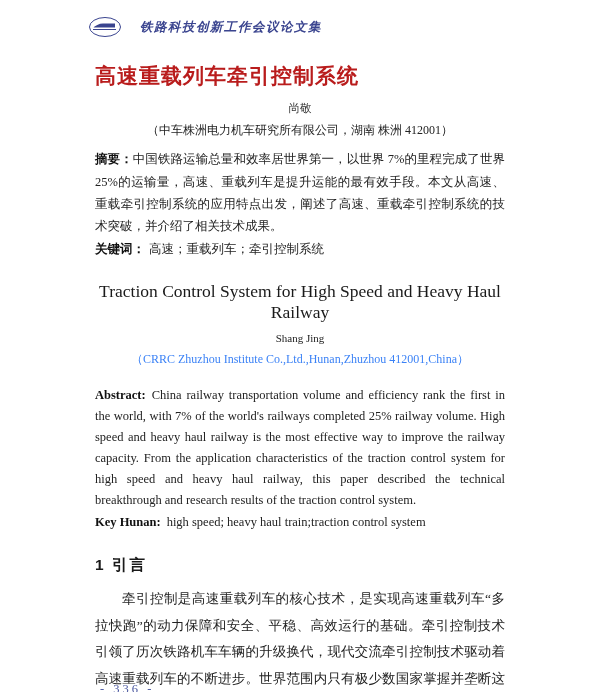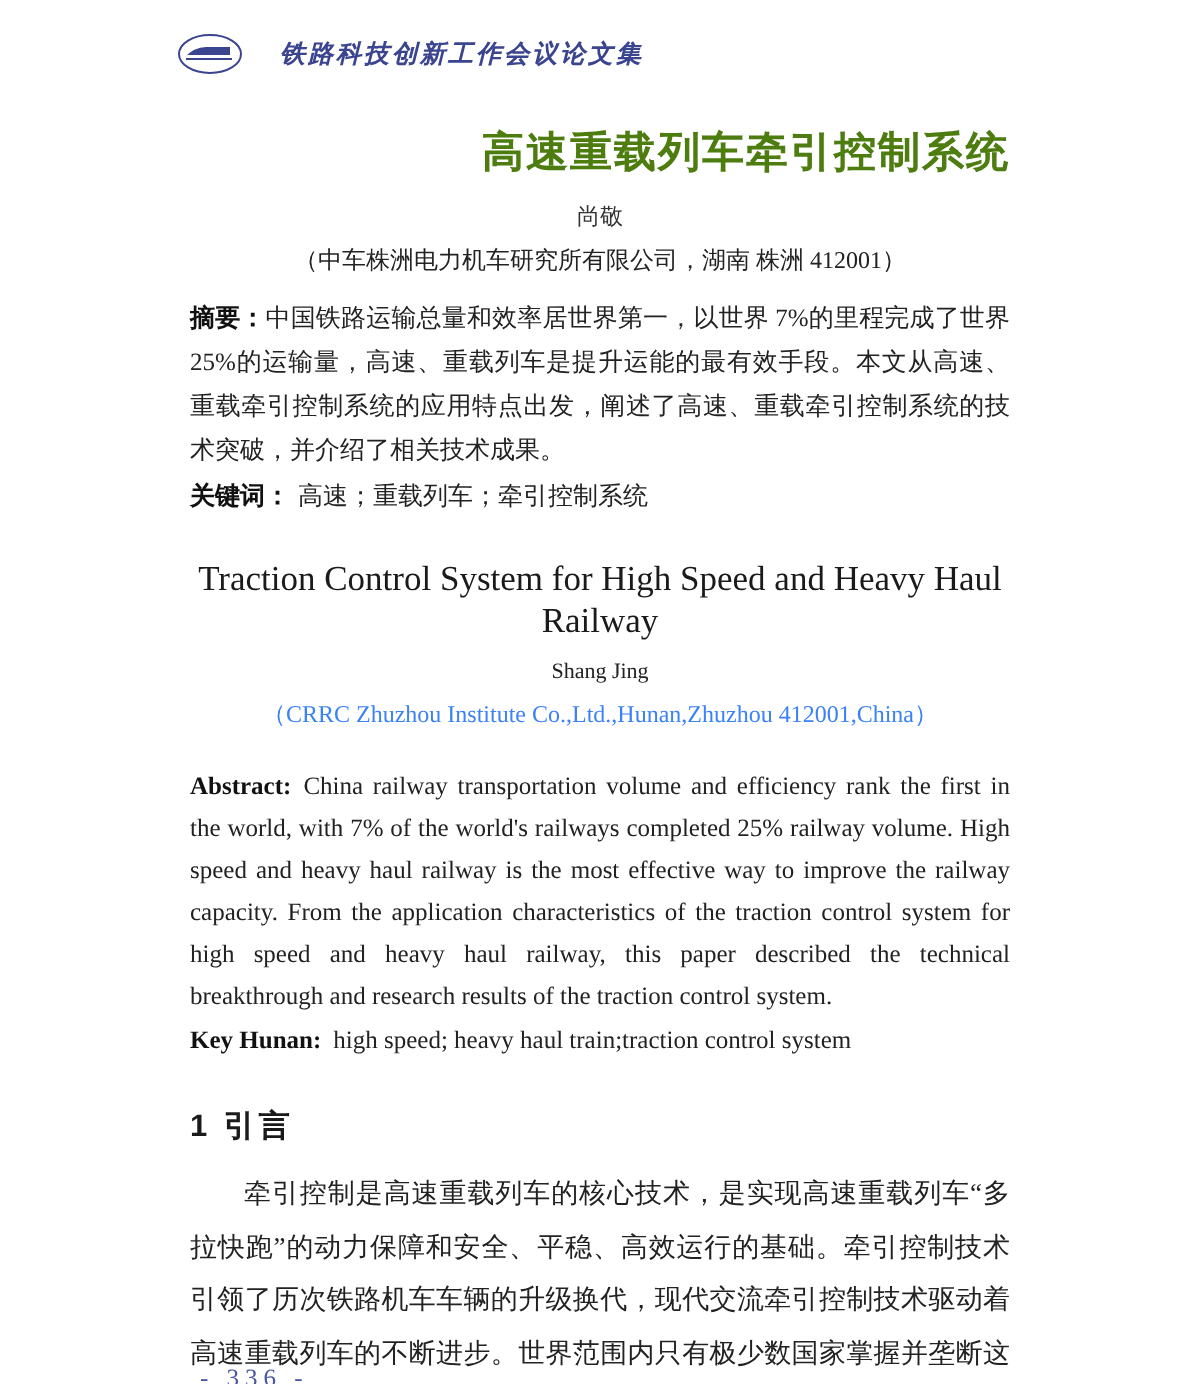--- a/index.html
+++ b/index.html
@@ -29,26 +29,26 @@
     font-style: italic;
     font-weight: bold;
     font-size: 12.5px;
     letter-spacing: 1.5px;
     color: #3a448f;
     white-space: nowrap;
   }
   
   .title-cn {
     margin-top: 24px;
-    text-align: right;
+    text-align: left;
     font-family: "Liberation Sans", sans-serif;
     font-weight: bold;
     font-size: 21px;
     letter-spacing: 1px;
-    color: #4d7c0f;
+    color: #b91c1c;
   }
   .author-cn {
     margin-top: 11px;
     text-align: center;
     font-size: 11.5px;
     color: #333;
   }
   .affil-cn {
     margin-top: 6px;
     text-align: center;
@@ -57,21 +57,21 @@
   }
   
   .abs-cn {
     margin-top: 9px;
     font-size: 12.5px;
     line-height: 22px;
     text-align: justify;
     color: #222;
   }
   .abs-cn .lbl, .kw-cn .lbl {
-    font-family: Liberation Serif, serif;
+    font-family: Liberation Mono, monospace;
     font-weight: bold;
     color: #111;
   }
   .kw-cn {
     margin-top: 1px;
     font-size: 12.5px;
     line-height: 22px;
     color: #222;
   }
   .kw-cn .txt { margin-left: 4px; }

